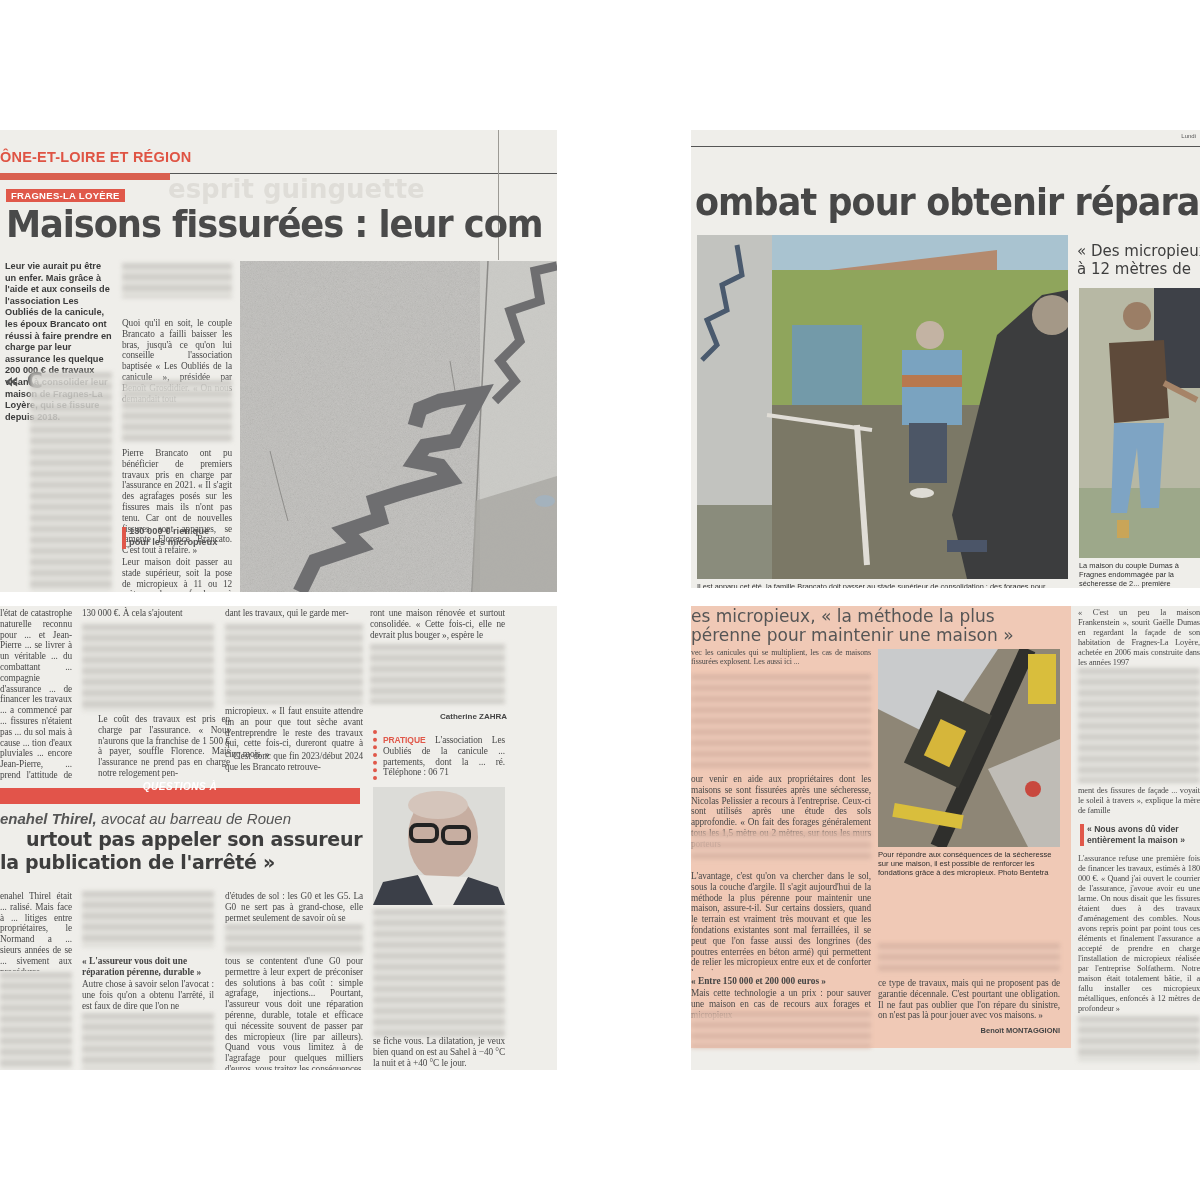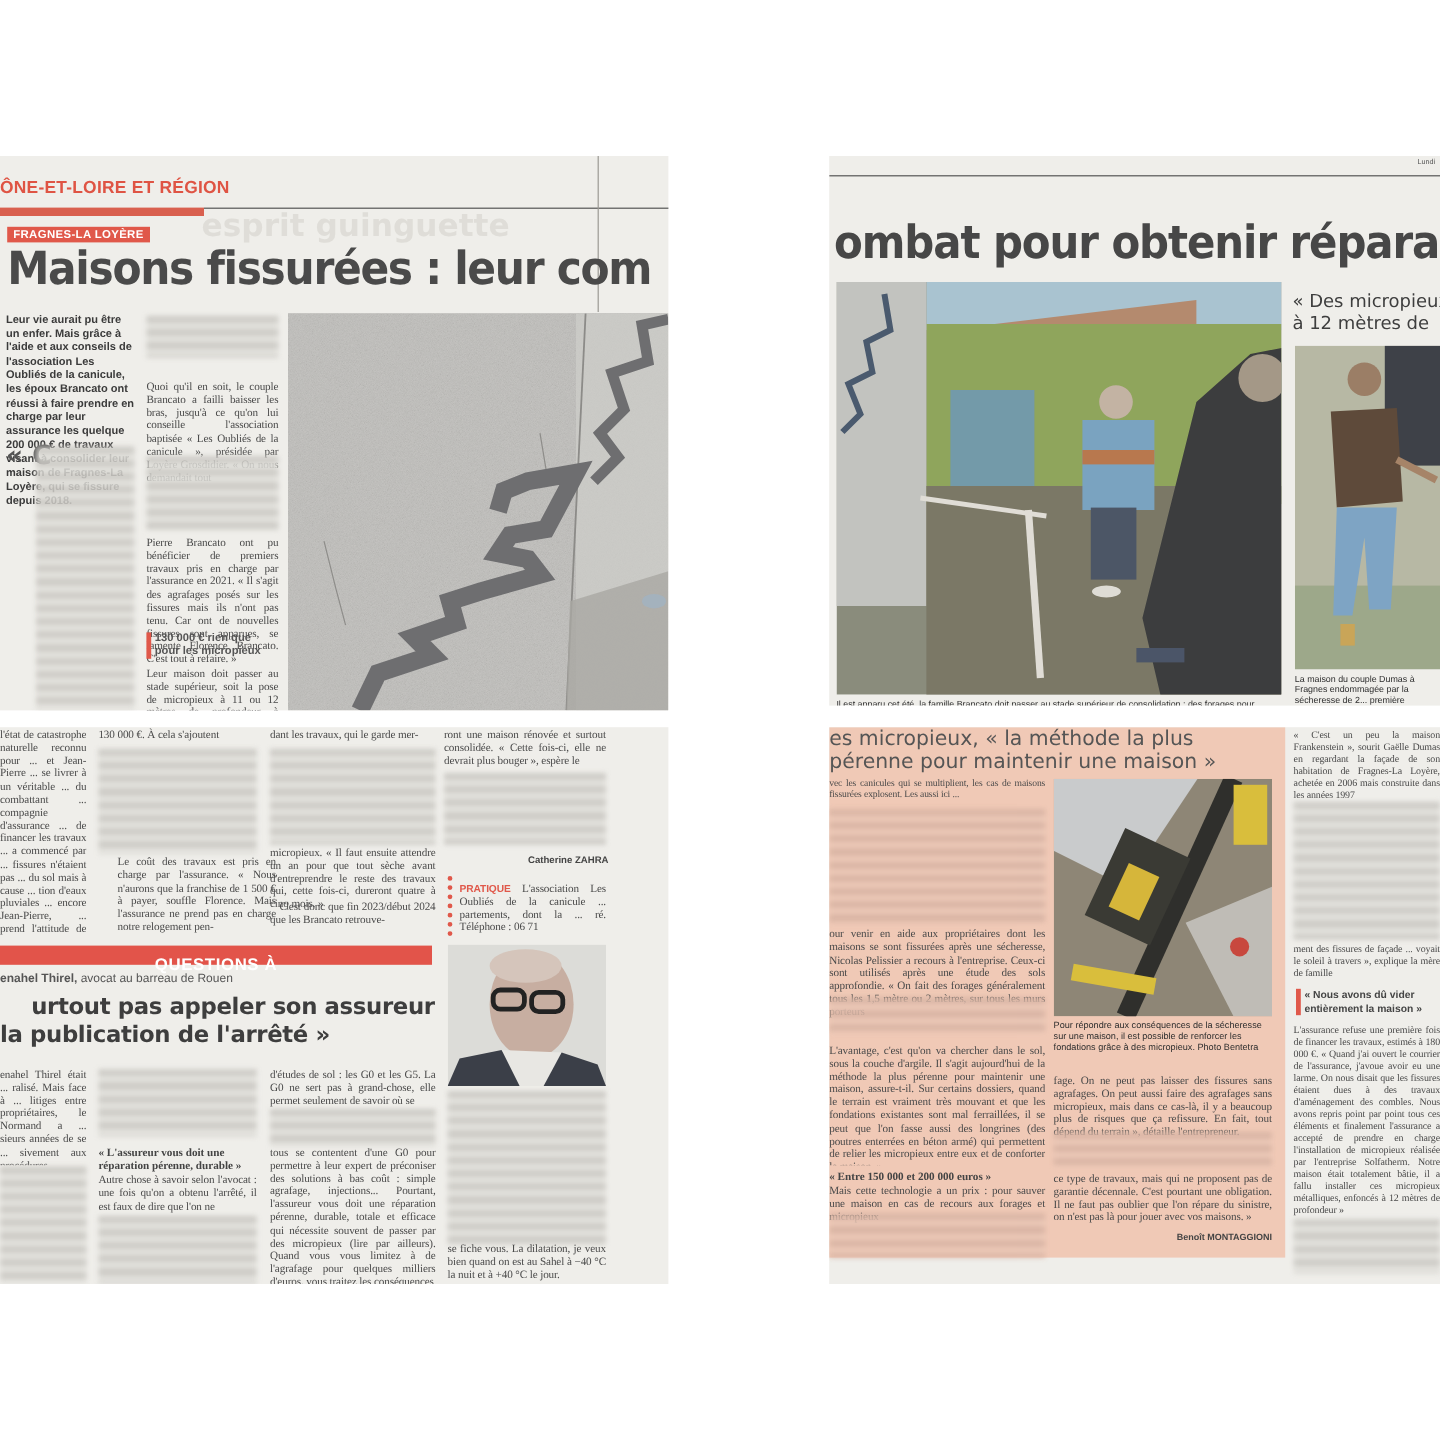--- a/index.html
+++ b/index.html
@@ -40,21 +40,21 @@
   <div class="abs" style="left:498px;top:0;width:1px;height:130px;background:#9c9a95;"></div>
 
   <div class="abs kicker" style="left:6px;top:59px;">FRAGNES-LA LOYÈRE</div>
   <div class="abs sanscond" style="left:6px;top:72px;font-size:38px;font-weight:bold;color:#4a4a4a;letter-spacing:-1.2px;white-space:nowrap;transform:scaleX(0.93);transform-origin:left;">Maisons fissurées : leur com</div>
 
   <div class="body-bold" style="left:5px;top:131px;width:108px;">Leur vie aurait pu être un enfer. Mais grâce à l'aide et aux conseils de l'association Les Oubliés de la canicule, les époux Brancato ont réussi à faire prendre en charge par leur assurance les quelque 200 000 € de travaux visant à consolider leur maison de Fragnes-La Loyère, qui se fissure depuis 2018.</div>
   <div class="abs sanscond" style="left:5px;top:238px;font-size:22px;font-weight:bold;color:#555;">« C</div>
   <div class="blur-block" style="left:30px;top:242px;width:82px;height:220px;"></div>
 
   <div class="blur-block" style="left:122px;top:133px;width:110px;height:35px;"></div>
-  <div class="body-text" style="left:122px;top:188px;width:110px;">Quoi qu'il en soit, le couple Brancato a failli baisser les bras, jusqu'à ce qu'on lui conseille l'association baptisée « Les Oubliés de la canicule », présidée par Loyère Grosdidier. « On nous demandait tout</div>
+  <div class="body-text" style="left:122px;top:188px;width:110px;">Quoi qu'il en soit, le couple Brancato a failli baisser les bras, jusqu'à ce qu'on lui conseille l'association baptisée « Les Oubliés de la canicule », présidée par Benoît Grosdidier. « On nous demandait tout</div>
   <div class="blur-block" style="left:122px;top:250px;width:110px;height:62px;"></div>
   <div class="body-text" style="left:122px;top:318px;width:110px;">Pierre Brancato ont pu bénéficier de premiers travaux pris en charge par l'assurance en 2021. « Il s'agit des agrafages posés sur les fissures mais ils n'ont pas tenu. Car ont de nouvelles fissures sont apparues, se lamente Florence Brancato. C'est tout à refaire. »</div>
   <div class="subhead-bar" style="left:122px;top:397px;height:22px;"></div>
   <div class="abs sans" style="left:129px;top:396px;width:100px;font-size:9.3px;line-height:11px;font-weight:bold;color:#555;">130 000 € rien que pour les micropieux</div>
   <div class="body-text" style="left:122px;top:427px;width:110px;">Leur maison doit passer au stade supérieur, soit la pose de micropieux à 11 ou 12 mètres de profondeur à l'extérieur, et à 7 mètres de</div>
 
   <div class="photo" style="left:240px;top:131px;width:317px;height:331px;background:#c7c6c3;">
     <svg width="317" height="331" viewBox="0 0 317 331">
       <defs>
         <filter id="grain">
@@ -149,22 +149,22 @@
   <div class="body-text" style="left:370px;top:2px;width:135px;">ront une maison rénovée et surtout consolidée. « Cette fois-ci, elle ne devrait plus bouger », espère le</div>
   <div class="blur-block" style="left:370px;top:38px;width:135px;height:60px;"></div>
   <div class="abs sans" style="left:440px;top:106px;font-size:8px;font-weight:bold;color:#444;">Catherine ZAHRA</div>
   <div class="abs" style="left:373px;top:124px;width:132px;height:50px;border-left:4px dotted #e0584a;"></div>
   <div class="body-text" style="left:383px;top:129px;width:122px;">
     <span class="sans" style="color:#e0584a;font-weight:bold;font-size:8.5px;">PRATIQUE</span>
     <span>L'association Les Oubliés de la canicule ... partements, dont la ... ré. Téléphone : 06 71</span>
   </div>
 
   <div class="abs" style="left:0;top:182px;width:360px;height:16px;background:#e2544a;"></div>
-  <div class="abs sans" style="left:0;top:189px;width:360px;text-align:center;font-size:14px;font-weight:bold;color:#fff;letter-spacing:0.5px;">QUESTIONS À</div>
-  <div class="abs sans" style="left:0;top:204px;font-size:10px;color:#555;white-space:nowrap;">
+  <div class="abs sans" style="left:0;top:175px;width:360px;text-align:center;font-size:10px;font-weight:bold;color:#fff;letter-spacing:0.5px;font-style:italic;">QUESTIONS À</div>
+  <div class="abs sans" style="left:0;top:204px;font-size:15px;color:#555;white-space:nowrap;font-style:italic;">
     <span style="font-weight:bold;">enahel Thirel,</span>
     <span>avocat au barreau de Rouen</span>
   </div>
   <div class="abs sanscond" style="left:0;top:222px;font-size:19px;font-weight:bold;color:#3e3e3e;white-space:nowrap;letter-spacing:-0.3px;margin-left:26px;">urtout pas appeler son assureur</div>
   <div class="abs sanscond" style="left:0;top:245px;font-size:19px;font-weight:bold;color:#3e3e3e;white-space:nowrap;letter-spacing:-0.3px;">la publication de l'arrêté »</div>
 
   <div class="photo" style="left:373px;top:181px;width:132px;height:118px;">
     <svg width="132" height="118" viewBox="0 0 132 118">
       <rect width="132" height="118" fill="#dcdcd8"></rect>
       <ellipse cx="70" cy="50" rx="35" ry="45" fill="#c7aea1"></ellipse>
@@ -213,21 +213,20 @@
       <polygon points="110,120 182,90 182,198 150,198" fill="#bfbcb6"></polygon>
       <path d="M150 0 L60 198" stroke="#2f2f2c" stroke-width="16"></path>
       <rect x="40" y="50" width="60" height="80" fill="#3a3a34" transform="rotate(25 70 90)"></rect>
       <rect x="55" y="75" width="28" height="40" fill="#d6b63a" transform="rotate(25 70 90)"></rect>
       <rect x="150" y="5" width="28" height="50" fill="#d9be3c"></rect>
       <rect x="15" y="160" width="70" height="14" fill="#d9be3c" transform="rotate(10 50 167)"></rect>
       <circle cx="155" cy="140" r="8" fill="#c8483e"></circle>
     </svg>
   </div>
   <div class="caption" style="left:187px;top:244px;width:182px;font-size:7.6px;">Pour répondre aux conséquences de la sécheresse sur une maison, il est possible de renforcer les fondations grâce à des micropieux. Photo Bentetra</div>
-  <div class="body-text" style="left:187px;top:290px;width:182px;">fage. On ne peut pas laisser des fissures sans agrafages. On peut aussi faire des agrafages sans micropieux, mais dans ce cas-là, il y a beaucoup plus de risques que ça refissure. En fait, tout dépend du terrain », détaille l'entrepreneur.</div>
   <div class="blur-block pink" style="left:187px;top:337px;width:182px;height:30px;"></div>
   <div class="body-text" style="left:187px;top:372px;width:182px;">ce type de travaux, mais qui ne proposent pas de garantie décennale. C'est pourtant une obligation. Il ne faut pas oublier que l'on répare du sinistre, on n'est pas là pour jouer avec vos maisons. »</div>
   <div class="abs sans" style="right:140px;top:420px;font-size:7.5px;font-weight:bold;color:#444;">Benoît MONTAGGIONI</div>
 
   <div class="body-text" style="left:387px;top:2px;width:122px;font-size:8.3px;line-height:10px;">« C'est un peu la maison Frankenstein », sourit Gaëlle Dumas en regardant la façade de son habitation de Fragnes-La Loyère, achetée en 2006 mais construite dans les années 1997</div>
   <div class="blur-block" style="left:387px;top:62px;width:122px;height:115px;"></div>
   <div class="body-text" style="left:387px;top:180px;width:122px;font-size:8.3px;line-height:10px;">ment des fissures de façade ... voyait le soleil à travers », explique la mère de famille</div>
   <div class="subhead-bar" style="left:389px;top:218px;height:22px;"></div>
   <div class="abs sans" style="left:396px;top:218px;width:112px;font-size:8.6px;line-height:10.5px;font-weight:bold;color:#444;">« Nous avons dû vider entièrement la maison »</div>
   <div class="body-text" style="left:387px;top:248px;width:122px;font-size:8.3px;line-height:10px;">L'assurance refuse une première fois de financer les travaux, estimés à 180 000 €. « Quand j'ai ouvert le courrier de l'assurance, j'avoue avoir eu une larme. On nous disait que les fissures étaient dues à des travaux d'aménagement des combles. Nous avons repris point par point tous ces éléments et finalement l'assurance a accepté de prendre en charge l'installation de micropieux réalisée par l'entreprise Solfatherm. Notre maison était totalement bâtie, il a fallu installer ces micropieux métalliques, enfoncés à 12 mètres de profondeur »</div>

